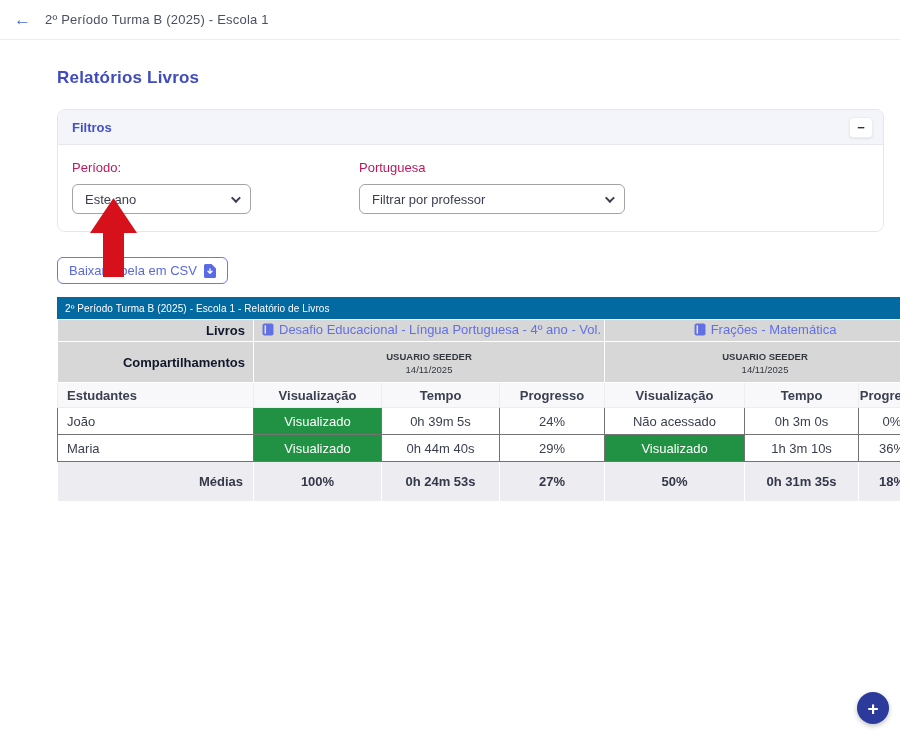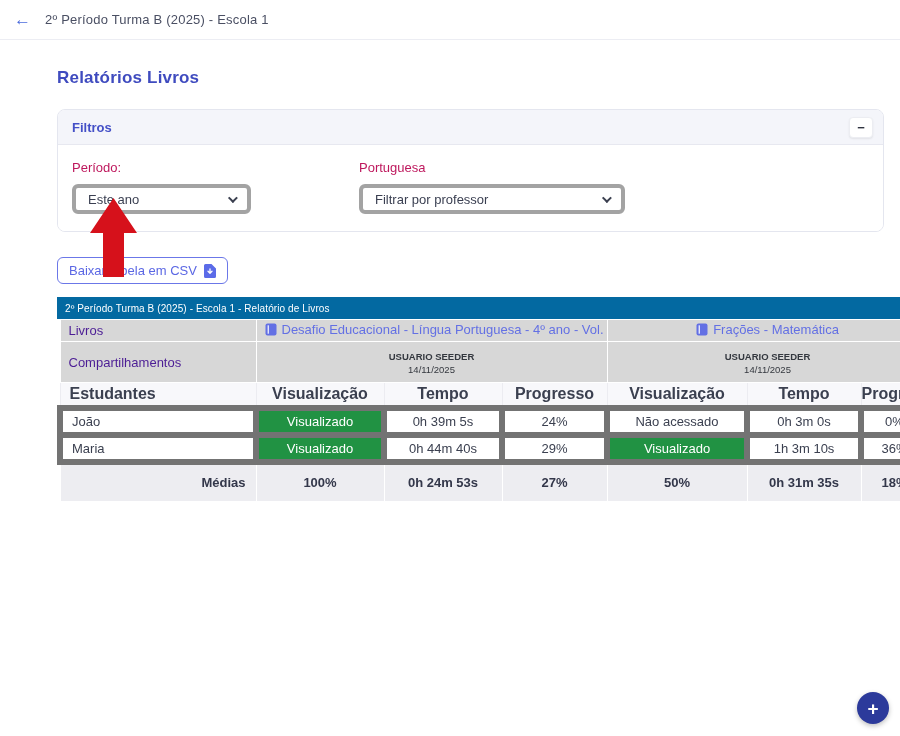--- a/index.html
+++ b/index.html
@@ -14,48 +14,48 @@
 
   .filters-card { margin-top:21px; border:1px solid #e4e6ef; border-radius:8px; overflow:hidden; background:#fff; }
   .filters-head { background:#f4f5fa; border-bottom:1px solid #e7e8f0; height:35px;
     display:flex; align-items:center; justify-content:space-between; padding:0 10px 0 14px; }
   .filters-title { color:#4450c7; font-size:13px; font-weight:bold; }
   .collapse-btn { width:24px; height:21px; background:#fff; border:1px solid #ecedf2; border-radius:4px;
     box-shadow:0 1px 2px rgba(0,0,0,.08); font-size:13px; font-weight:bold; color:#2f3340;
     display:flex; align-items:center; justify-content:center; cursor:pointer; }
   .filters-body { display:flex; gap:108px; padding:15px 14px 17px 14px; background:#fff; }
   .field-label { font-size:13px; color:#be185d; font-weight:500; margin-bottom:9px; }
-  .select { border:4px solid #a3a3a3; border-radius:6px; background:#fff; height:30px;
+  .select { border:1px solid #a3a3a3; border-radius:6px; background:#fff; height:30px;
     display:flex; align-items:center; justify-content:space-between; padding:0 12px; cursor:pointer; }
   .select-value { font-size:13px; color:#3a3f51; }
   .chevron { width:7px; height:7px; border-right:2px solid #3b4050; border-bottom:2px solid #3b4050;
     transform:rotate(45deg) translateY(-2px); margin-left:18px; }
   .select-period { width:179px; }
   .select-prof  { width:266px; }
 
   .csv-btn { margin-top:25px; height:27px; display:inline-flex; align-items:center; gap:7px;
     border:1px solid #6b77e8; border-radius:6px; background:#fff; color:#5b67e4;
     font-size:13px; padding:0 11px; cursor:pointer; }
 
   .report { margin-top:13px; width:868px; }
   .report-titlebar { background:#0369a1; color:#fff; font-size:10px; height:22px;
     display:flex; align-items:center; padding-left:8px; letter-spacing:.1px; }
   table.rep { border-collapse:collapse; width:868px; table-layout:fixed; font-size:13px; }
   table.rep td, table.rep th { overflow:hidden; white-space:nowrap; }
   .gray-cell { background:#d7d7d7; border:1px solid #fff; height:22px; padding:0 8px; }
-  .gray-label { text-align:left; font-weight:400; color:#4c1d95; }
+  .gray-label { text-align:right; font-weight:700; color:#0f172a; }
   .book-cell { text-align:center; color:#6370e4; }
   .book-link { display:inline-flex; align-items:center; gap:5px; cursor:pointer; }
   .share-cell { height:41px; text-align:center; line-height:1.35; padding-top:4px; }
   .share-user { font-size:9.5px; font-weight:bold; color:#34383f; }
   .share-date { font-size:9.5px; color:#34383f; }
   .hdr-row th { background:#f8f8fb; font-weight:bold; color:#3b4050; height:25px;
-    border:1px solid #ececf1; text-align:center; font-size:16px; }
+    border:1px solid #ececf1; text-align:center; font-size:13px; }
   .hdr-row th.first { text-align:left; padding-left:9px; }
-  .data-row td { background:#fff; border:6px solid #737373; height:27px; text-align:center; color:#3b4050; }
+  .data-row td { background:#fff; border:1px solid #737373; height:27px; text-align:center; color:#3b4050; }
   .data-row td.first { text-align:left; padding-left:9px; }
   .viewed { background:#219243 !important; color:#fff !important; }
   .avg-row td { background:#ededf1; border:1px solid #fff; height:40px; text-align:center; font-weight:bold; color:#33374a; }
   .avg-row td.first { text-align:right; padding-right:10px; }
 
   .red-arrow { position:absolute; left:90px; top:198px; z-index:10; pointer-events:none; }
   .fab { position:absolute; right:11px; bottom:12px; width:32px; height:32px; border-radius:50%;
     background:#2c3a9b; color:#fff; display:flex; align-items:center; justify-content:center;
     font-size:19px; font-weight:bold; cursor:pointer; box-shadow:0 2px 5px rgba(0,0,0,.25); line-height:1; }
 </style>

